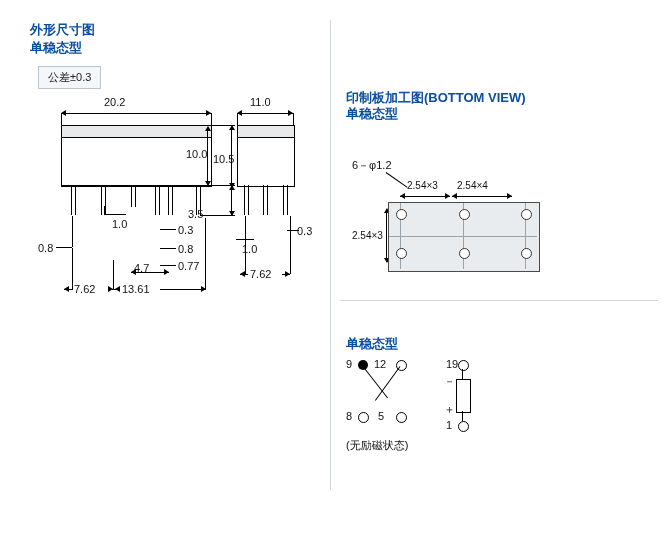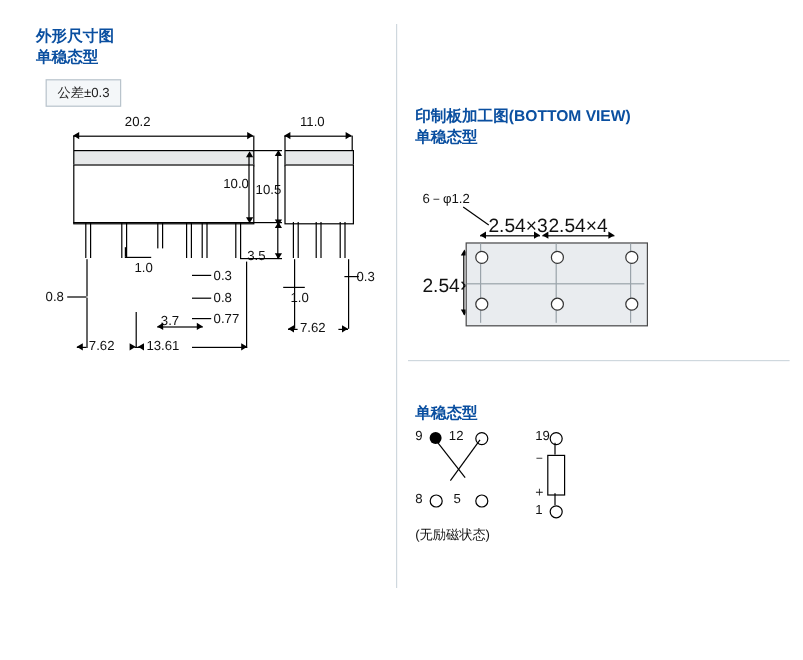--- a/index.html
+++ b/index.html
@@ -14,21 +14,21 @@
 
   .tolbox{
     display:inline-block;border:1px solid #b9c4cc;background:#f4f7f9;
     font-size:11px;color:#222;padding:3px 9px;
   }
 
   .vrule{position:absolute;background:#cfd8de;width:1px;}
   .hrule{position:absolute;background:#cfd8de;height:1px;}
 
   .lbl{position:absolute;font-size:11px;color:#111;white-space:nowrap;font-family:"Liberation Sans",sans-serif;}
-  .lbl.small{font-size:16px;}
+  .lbl.small{font-size:10px;}
 
   
   .ln{position:absolute;background:#000;}
   .lnh{height:1px;}
   .lnv{width:1px;}
 
   .bodybox{position:absolute;border:1px solid #000;background:#fff;}
   .bodytop{position:absolute;background:#e7e9ea;border:1px solid #000;}
   .pinv{position:absolute;border-left:1px solid #000;border-right:1px solid #000;width:3px;}
 
@@ -79,42 +79,42 @@
   <div class="lbl" style="left:213px;top:153px;">10.5</div>
   <div class="ln lnv" style="left:207px;top:128px;height:55px;"></div>
   <div class="arrowU" style="left:205px;top:126px;"></div>
   <div class="arrowD" style="left:205px;top:181px;"></div>
   <div class="ln lnv" style="left:231px;top:127px;height:58px;"></div>
   <div class="arrowU" style="left:229px;top:125px;"></div>
   <div class="arrowD" style="left:229px;top:183px;"></div>
   <div class="ln lnh" style="left:210px;top:125px;width:25px;"></div>
   <div class="ln lnh" style="left:210px;top:185px;width:25px;"></div>
 
-  <div class="lbl" style="left:206px;top:208px;text-align:right;">3.5</div>
+  <div class="lbl" style="left:188px;top:208px;text-align:right;">3.5</div>
   <div class="ln lnv" style="left:231px;top:186px;height:29px;"></div>
   <div class="arrowU" style="left:229px;top:185px;"></div>
   <div class="arrowD" style="left:229px;top:211px;"></div>
   <div class="ln lnh" style="left:200px;top:215px;width:35px;"></div>
 
   <div class="lbl" style="left:112px;top:218px;">1.0</div>
   <div class="ln lnh" style="left:104px;top:214px;width:22px;"></div>
   <div class="ln lnv" style="left:104px;top:206px;height:8px;"></div>
 
   <div class="lbl" style="left:178px;top:224px;">0.3</div>
   <div class="lbl" style="left:178px;top:243px;">0.8</div>
   <div class="lbl" style="left:178px;top:260px;">0.77</div>
   <div class="ln lnh" style="left:160px;top:229px;width:16px;"></div>
   <div class="ln lnh" style="left:160px;top:248px;width:16px;"></div>
   <div class="ln lnh" style="left:160px;top:265px;width:16px;"></div>
 
   <div class="lbl" style="left:38px;top:242px;">0.8</div>
   <div class="ln lnh" style="left:56px;top:247px;width:16px;"></div>
   <div class="ln lnv" style="left:72px;top:216px;height:31px;"></div>
 
-  <div class="lbl" style="left:134px;top:262px;">3.7</div>
+  <div class="lbl" style="left:134px;top:262px;">4.7</div>
   <div class="ln lnh" style="left:131px;top:272px;width:38px;"></div>
   <div class="arrowL" style="left:131px;top:269px;"></div>
   <div class="arrowR" style="left:164px;top:269px;"></div>
 
   <div class="lbl" style="left:74px;top:283px;">7.62</div>
   <div class="lbl" style="left:122px;top:283px;">13.61</div>
   <div class="ln lnh" style="left:64px;top:289px;width:8px;"></div>
   <div class="ln lnh" style="left:112px;top:289px;width:8px;"></div>
   <div class="ln lnh" style="left:115px;top:289px;width:5px;"></div>
   <div class="ln lnh" style="left:160px;top:289px;width:46px;"></div>

